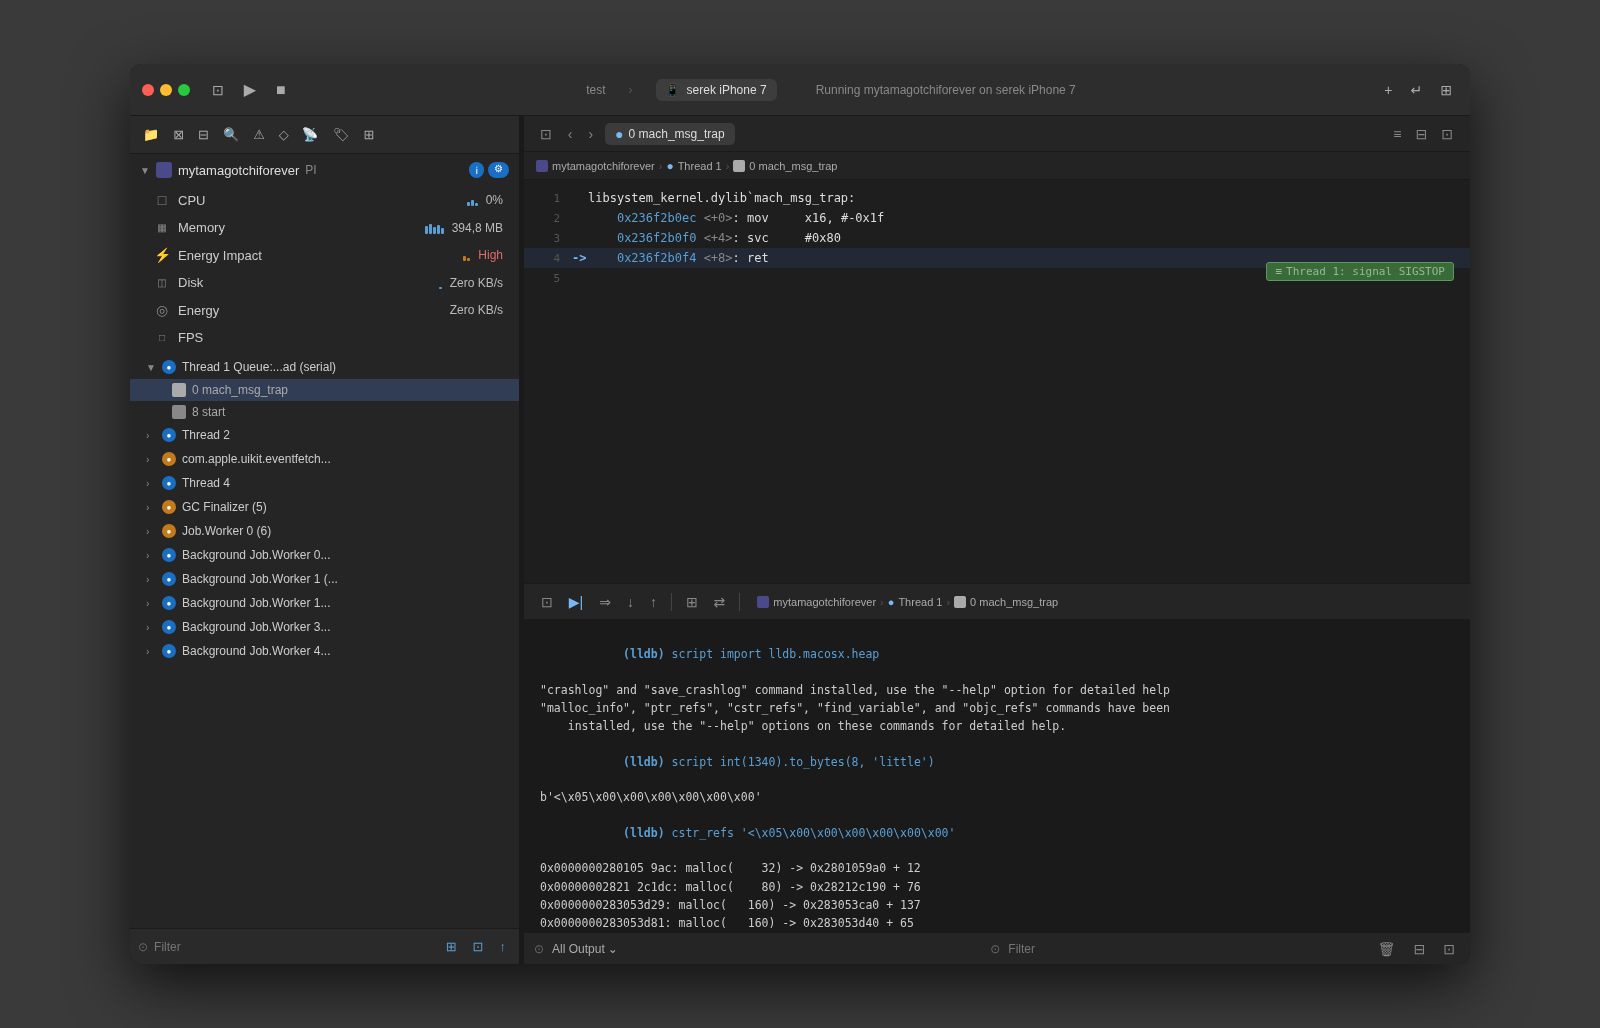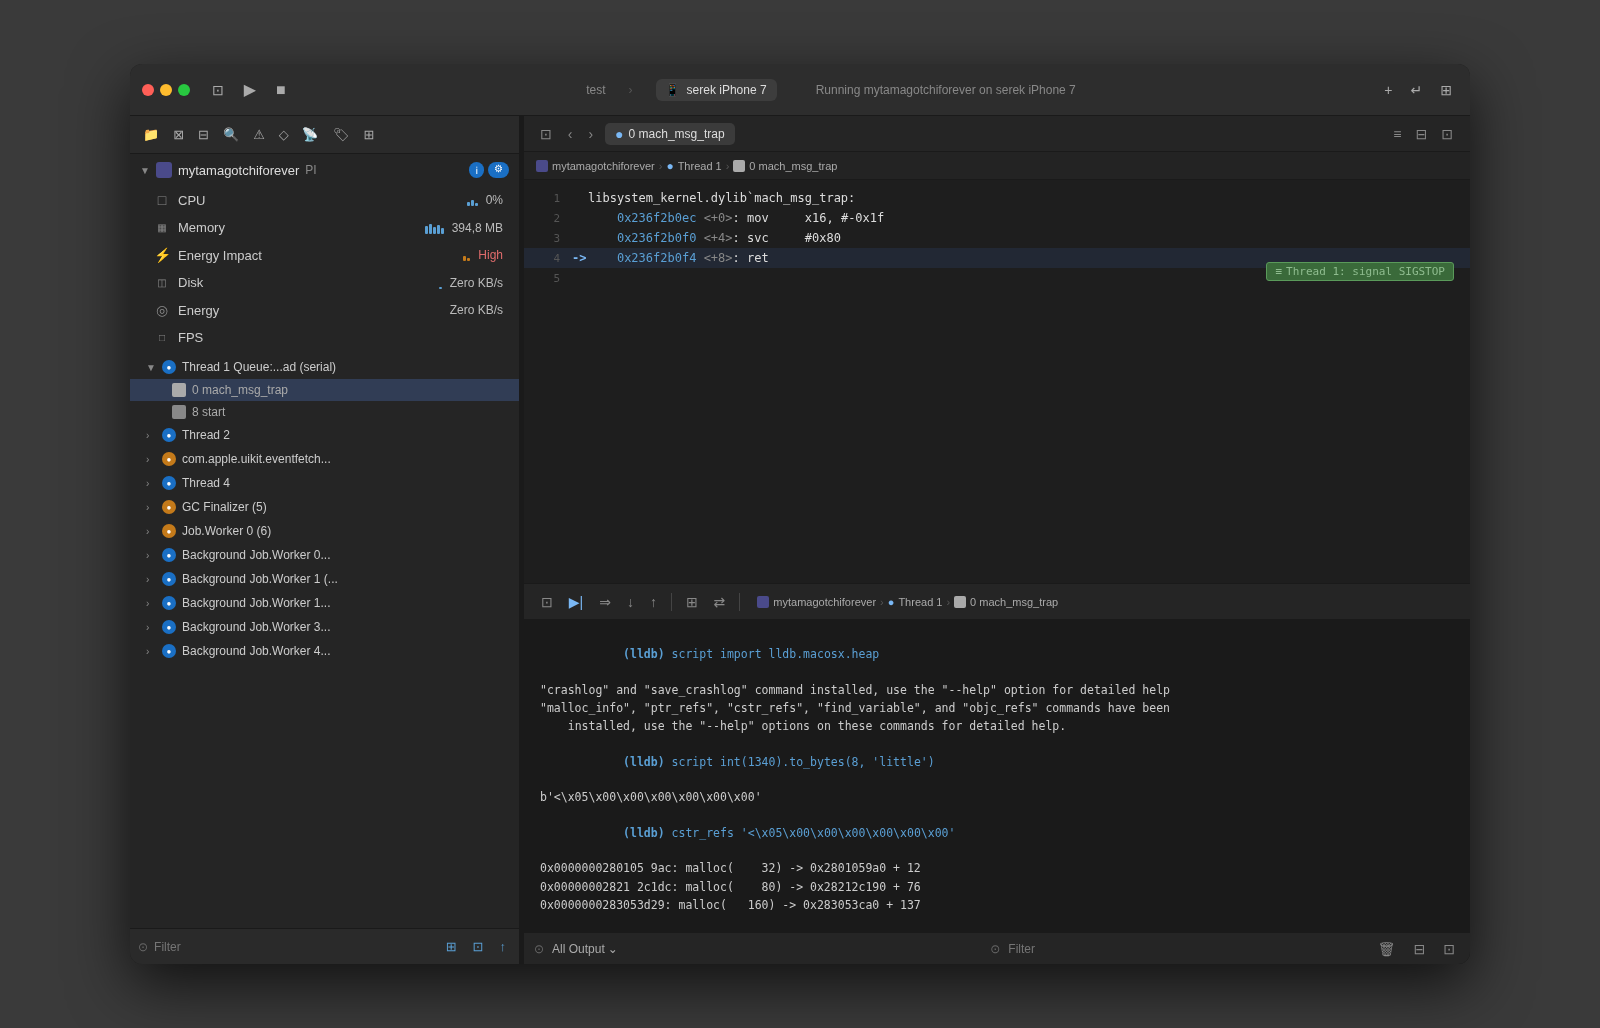--- a/index.html
+++ b/index.html
@@ -702,20 +702,21 @@
           <div class="console-line">
             <span class="console-prompt">(lldb) </span><span class="console-cmd">script int(1340).to_bytes(8, 'little')</span>
           </div>
           <div class="console-line">b'&lt;\x05\x00\x00\x00\x00\x00\x00'</div>
           <div class="console-line">
             <span class="console-prompt">(lldb) </span><span class="console-cmd">cstr_refs '&lt;\x05\x00\x00\x00\x00\x00\x00'</span>
           </div>
           <div class="console-line">0x0000000280105 9ac: malloc(    32) -&gt; 0x2801059a0 + 12</div>
           <div class="console-line">0x00000002821 2c1dc: malloc(    80) -&gt; 0x28212c190 + 76</div>
           <div class="console-line">0x0000000283053d29: malloc(   160) -&gt; 0x283053ca0 + 137</div>
+          <div class="console-line">0x0000000283053d81: malloc(   160) -&gt; 0x283053d40 + 65</div>
 
         </div>
 
         <div class="debug-filter">
           <span class="filter-icon">⊙</span>
           <div class="output-selector">
             <span>All Output</span>
             <span>⌄</span>
           </div>
           <span style="flex:1;"></span>

